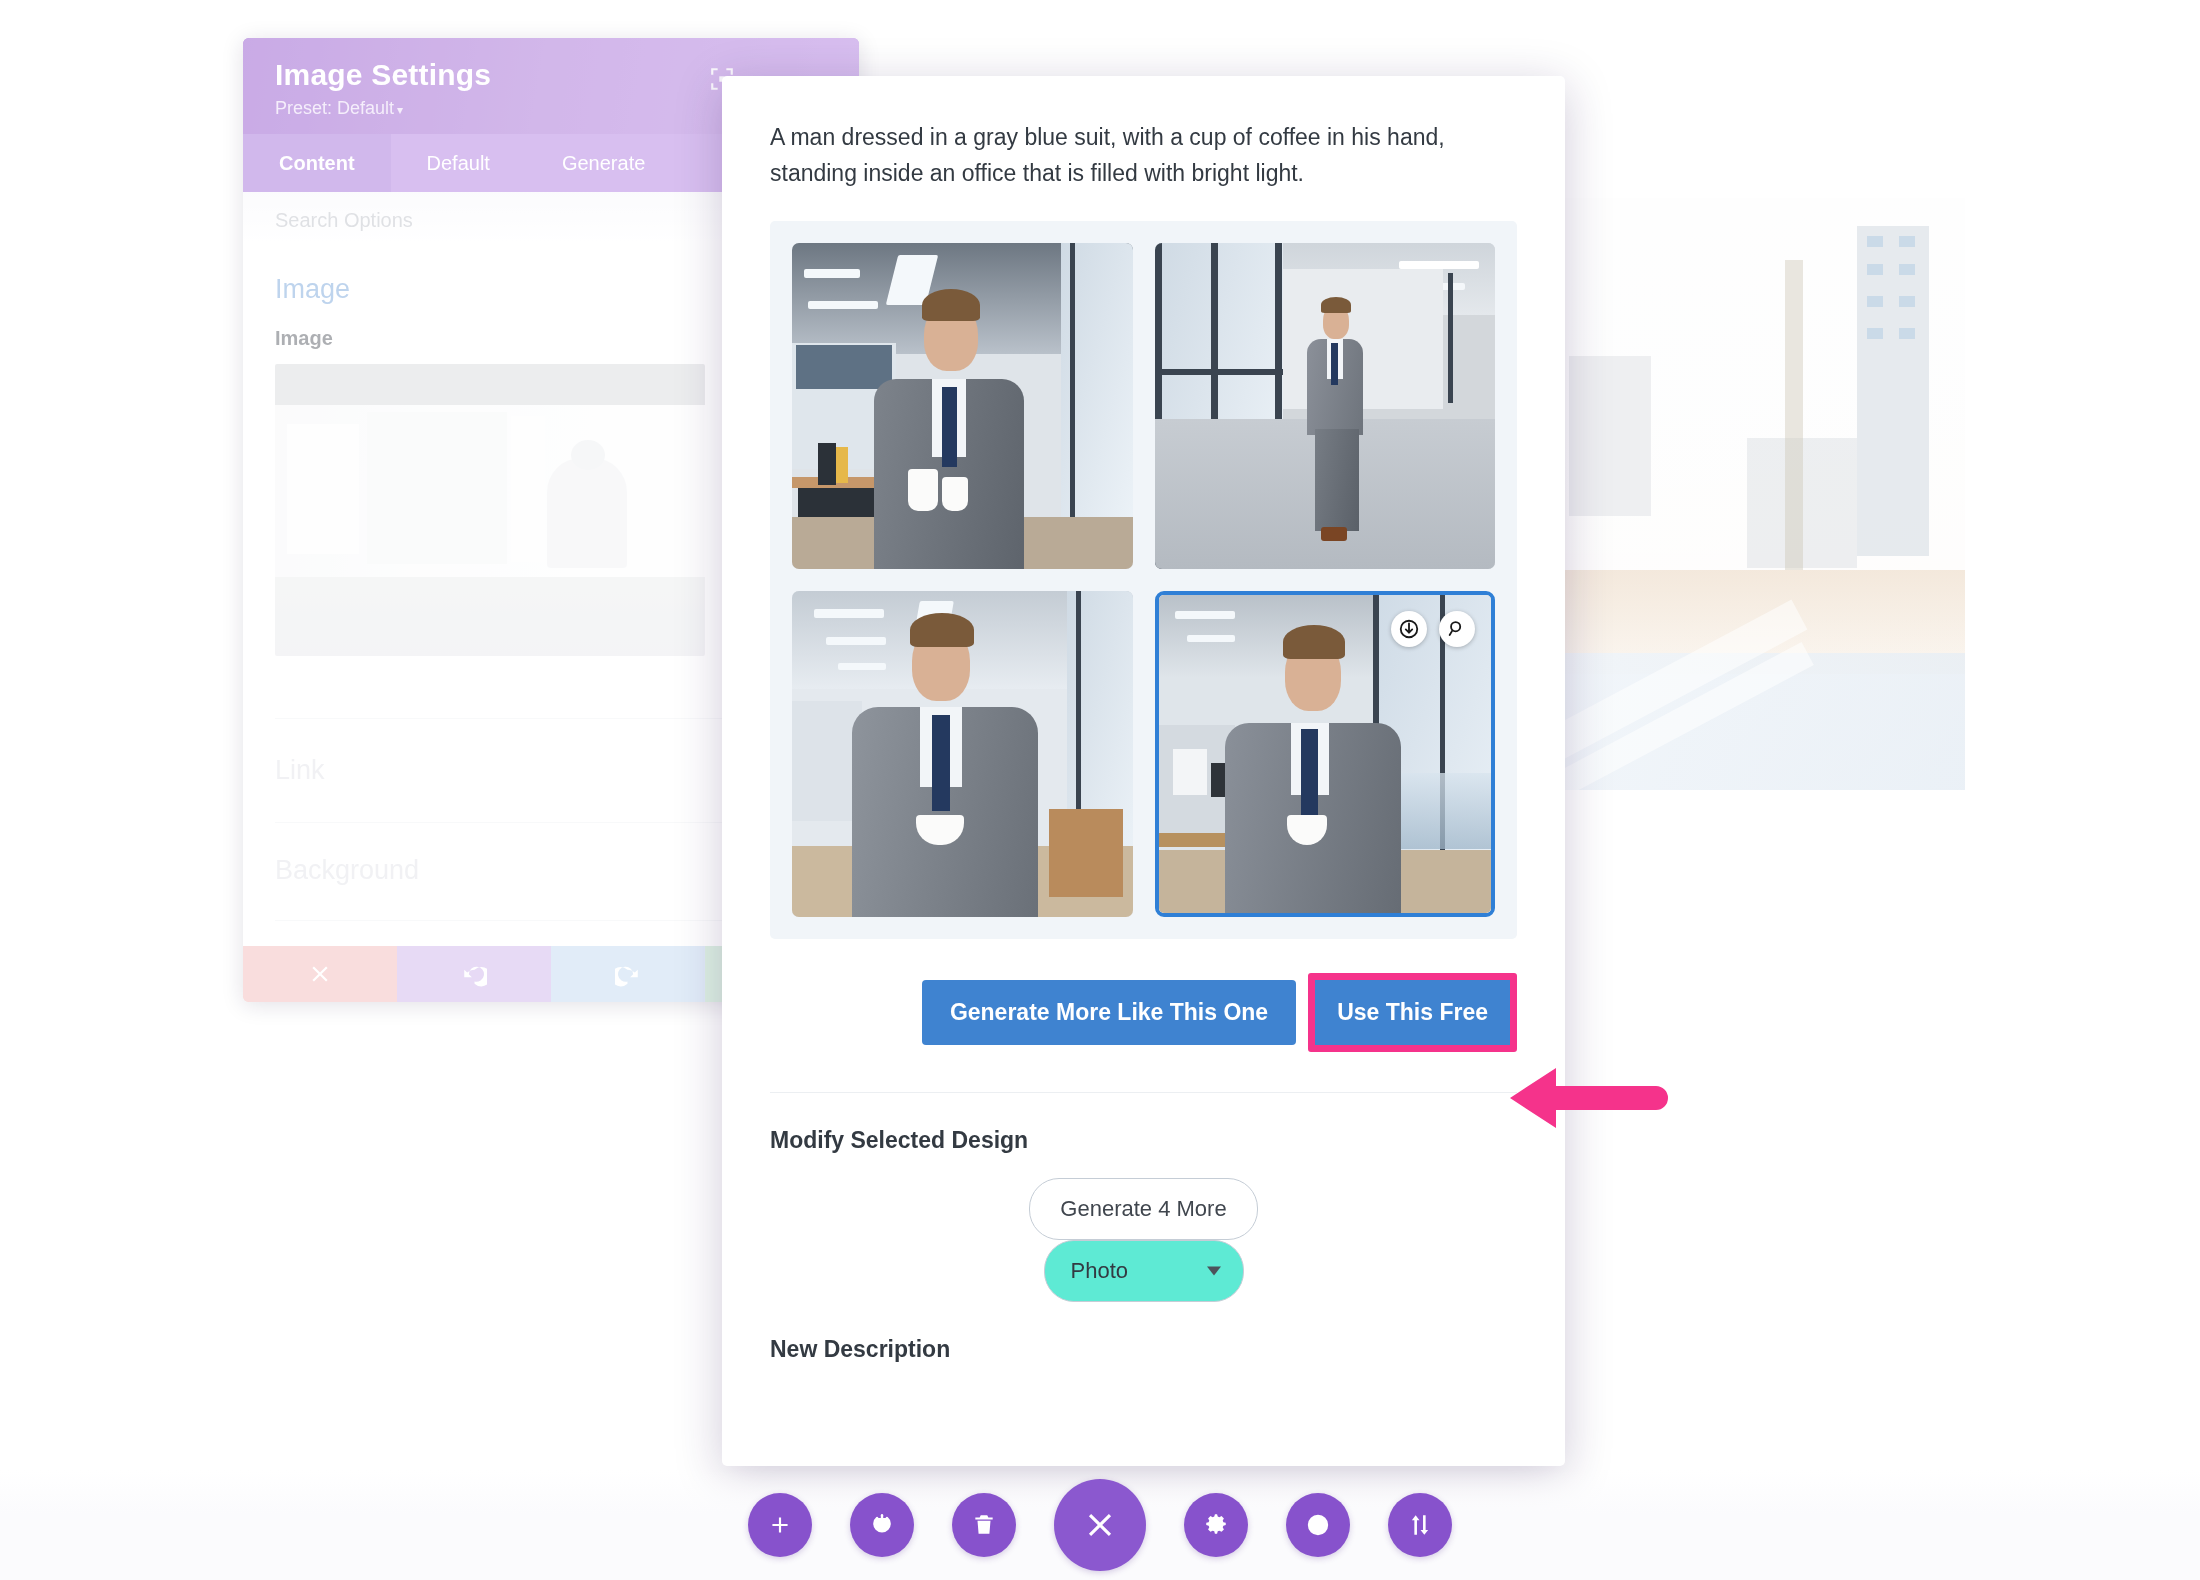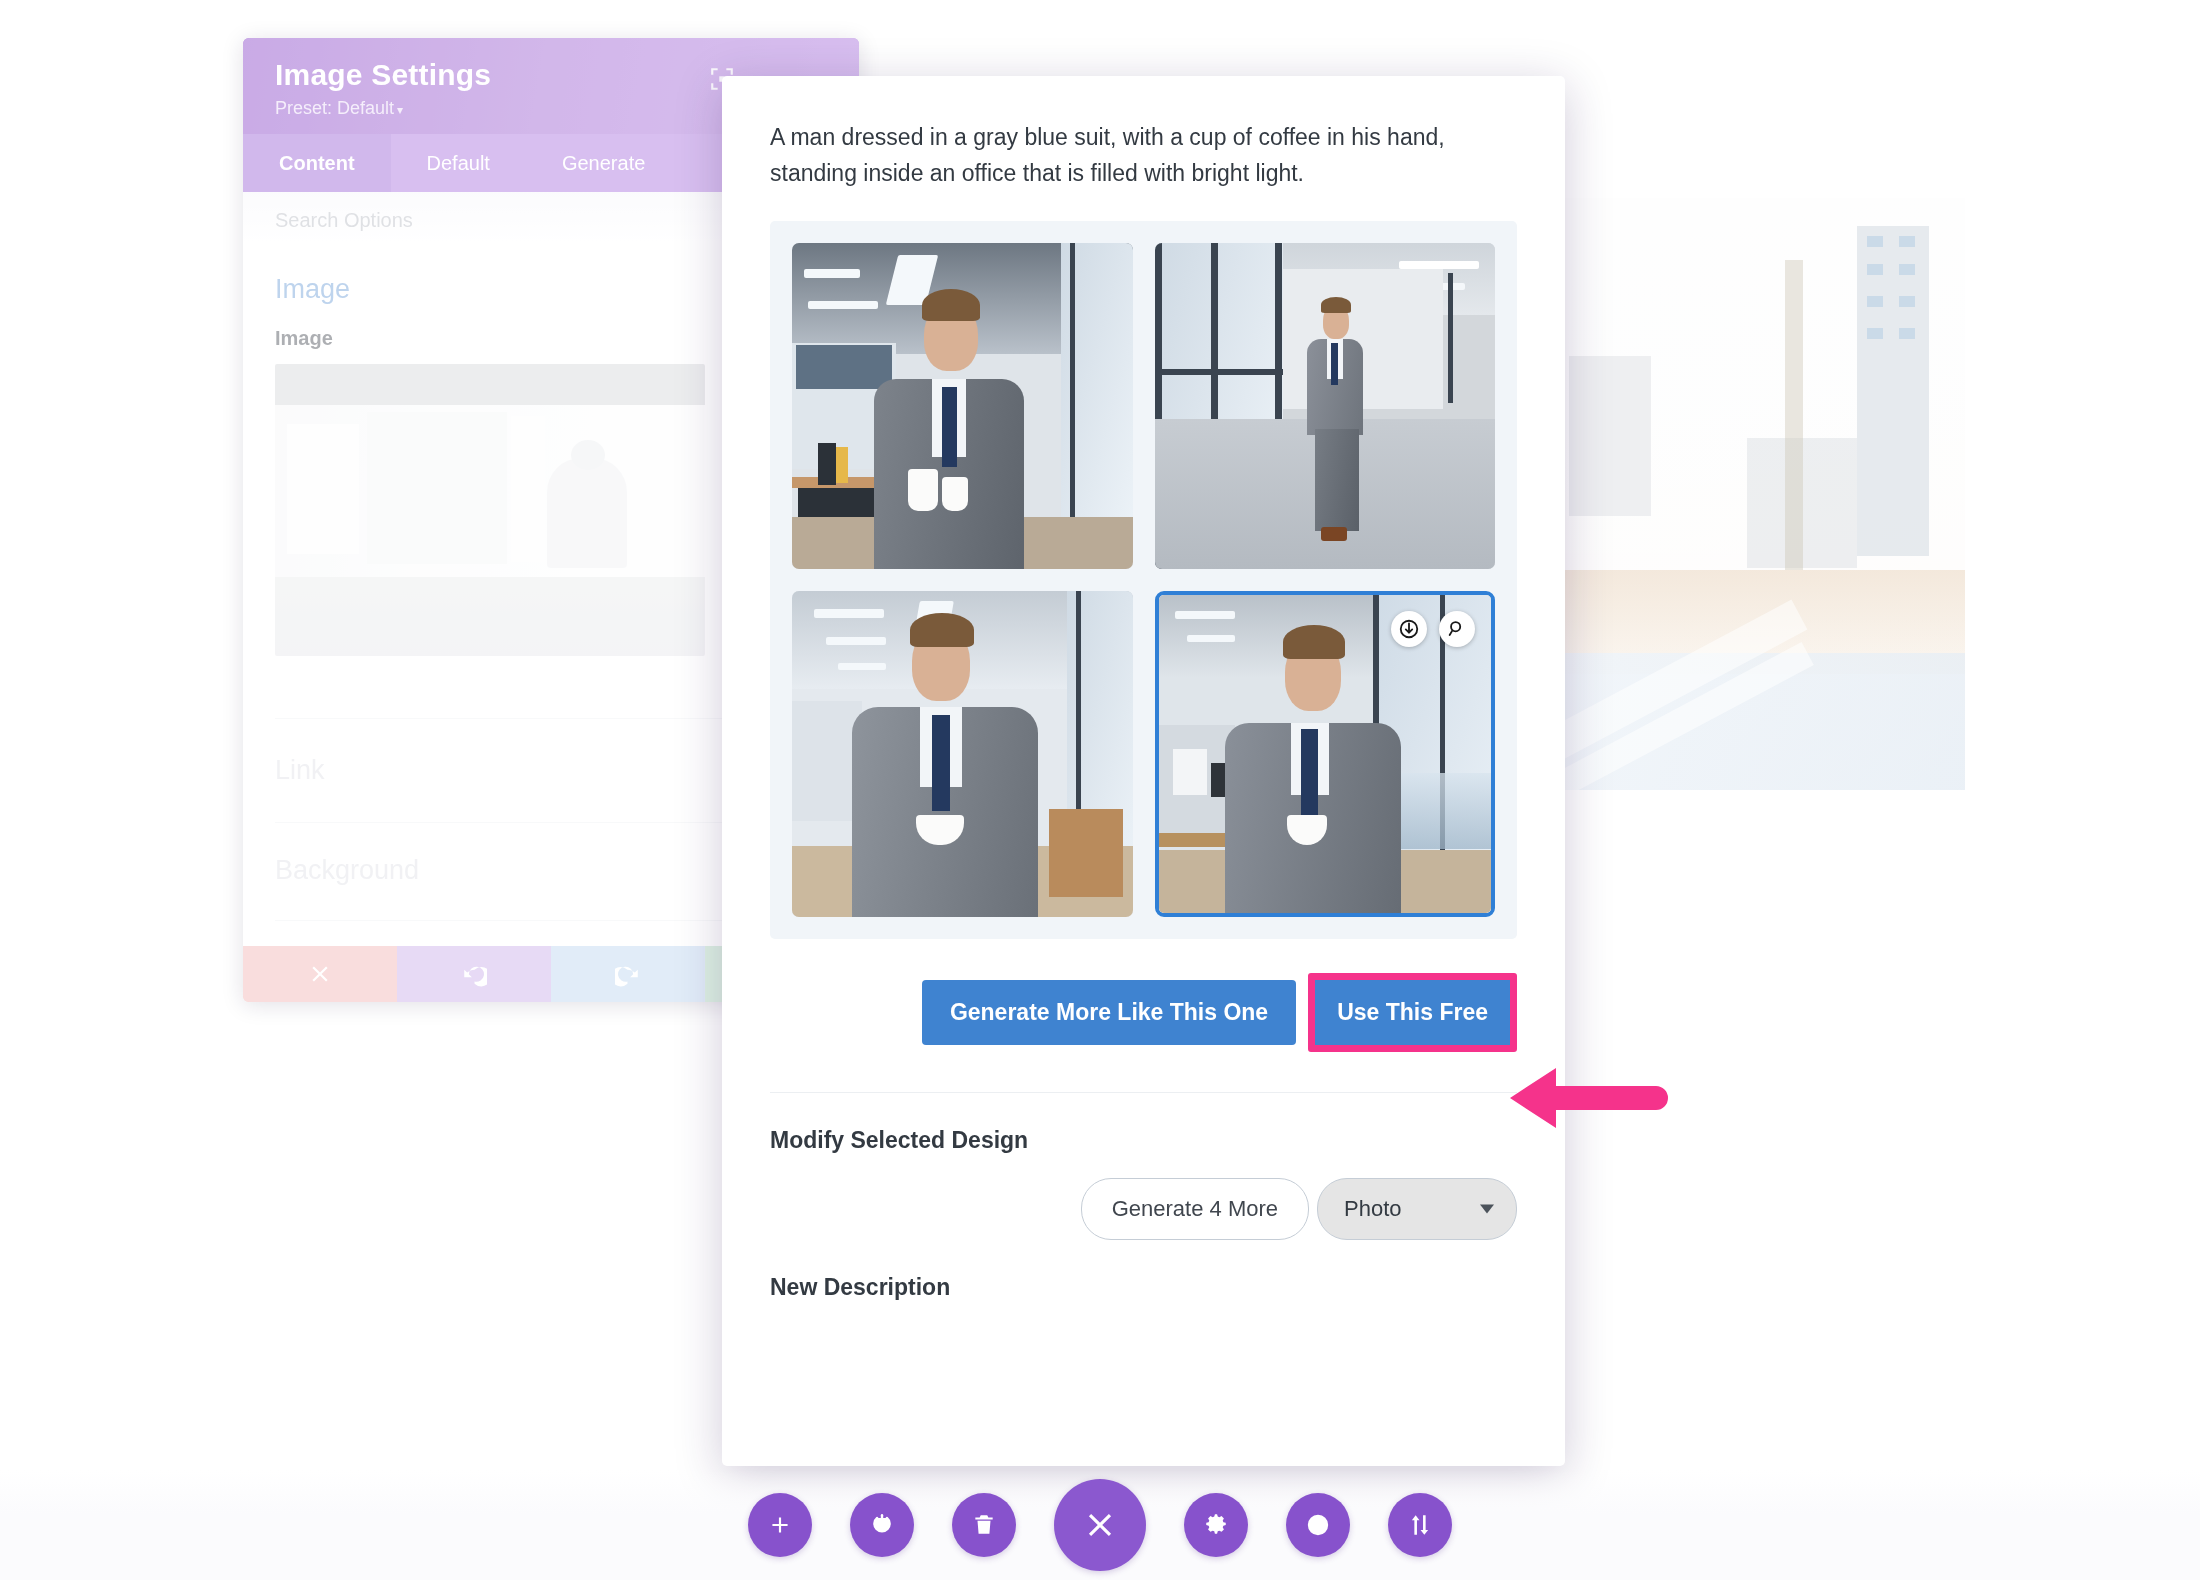--- a/index.html
+++ b/index.html
@@ -183,28 +183,28 @@
     margin-left:12px; border:7px solid #f5338b; border-radius:3px;
     padding:0; display:inline-flex;
   }
   .use-wrap .btn-blue { border-radius:0; padding:19px 22px; }
 
   .hr { margin-top:40px; height:1px; background:#eceff2; }
 
   .sec-label { margin-top:34px; font-size:23px; font-weight:600; color:#333a42; }
 
   .modify-row {
-    margin-top:24px; display:flex; justify-content:flex-end; align-items:center; gap:8px;
+    margin-top:24px; display:flex; justify-content:flex-end; align-items:center; gap:0;flex-direction:column;
   }
   .pill-btn {
     background:#fff; border:1.5px solid #c5cdd6; color:#40464e; font-size:22px;
     padding:17px 30px; border-radius:30px; white-space:nowrap;
   }
   .select-box {
-    position:relative; background:#e5e5e5; border:1.5px solid #c5cdd6; border-radius:30px;
+    position:relative; background:#5eead4; border:1.5px solid #c5cdd6; border-radius:30px;
     padding:17px 26px; width:200px; font-size:22px; color:#333a42;
   }
   .select-box .arrow {
     position:absolute; right:22px; top:50%; transform:translateY(-50%);
     width:0; height:0; border-left:7px solid transparent; border-right:7px solid transparent;
     border-top:9px solid #4c535b;
   }
 
   .desc-row { margin-top:24px; display:flex; gap:14px; align-items:stretch; }
   .desc-input {

